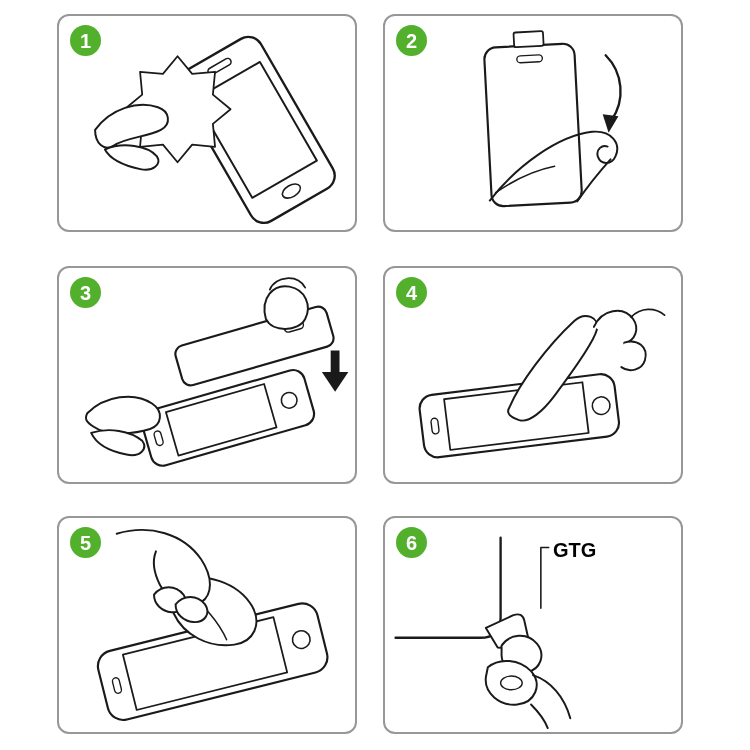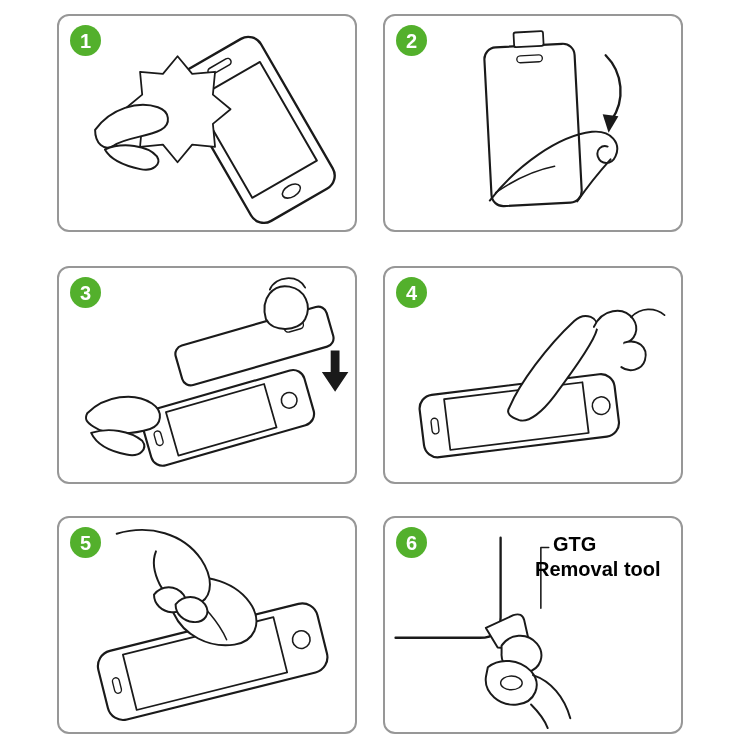--- a/index.html
+++ b/index.html
@@ -16,21 +16,21 @@
     border-radius: 12px; background: #ffffff;
   }
   .panel svg { position: absolute; left: 0; top: 0; width: 100%; height: 100%; color: var(--ink, #1a1a1a); }
   .badge {
     position: absolute; left: 11px; top: 9px; width: 31px; height: 31px;
     border-radius: 50%; background: var(--badge, #53b02c);
     display: flex; align-items: center; justify-content: center; z-index: 2;
   }
   .badge span { color: #ffffff; font-size: 20px; font-weight: bold; line-height: 1; }
   .tool-label {
-    position: absolute; left: 150px; top: 14px; z-index: 2;
+    position: absolute; left: 150px; top: 20px; z-index: 2;
     font-weight: bold; font-size: 20px; color: #000; line-height: 1.25; white-space: nowrap;
   }
   .tool-label .l1 { margin-left: 18px; }
 </style>
 </head>
 <body>
 
 <div class="page">
 
   <section class="panel" style="left:57px; top:14px;">
@@ -159,21 +159,20 @@
       </g>
     </svg>
   </section>
 
   <section class="panel" style="left:383px; top:516px;">
     <div class="badge">
       <span>6</span>
     </div>
     <div class="tool-label">
       <div class="l1">GTG</div>
-      <div class="l2">Removal tool</div>
     </div>
     <svg viewBox="0 0 300 218">
       <g fill="none" stroke="currentColor" stroke-linecap="round" stroke-linejoin="round">
         <g>
           <path d="M 10,122 L 96,122 Q 117,122 117,101 L 117,20" stroke-width="2.4"></path>
         </g>
         <g>
           <path d="M 158,30 h 8 M 158,30 v 62" stroke-width="1.6"></path>
         </g>
         <g>

